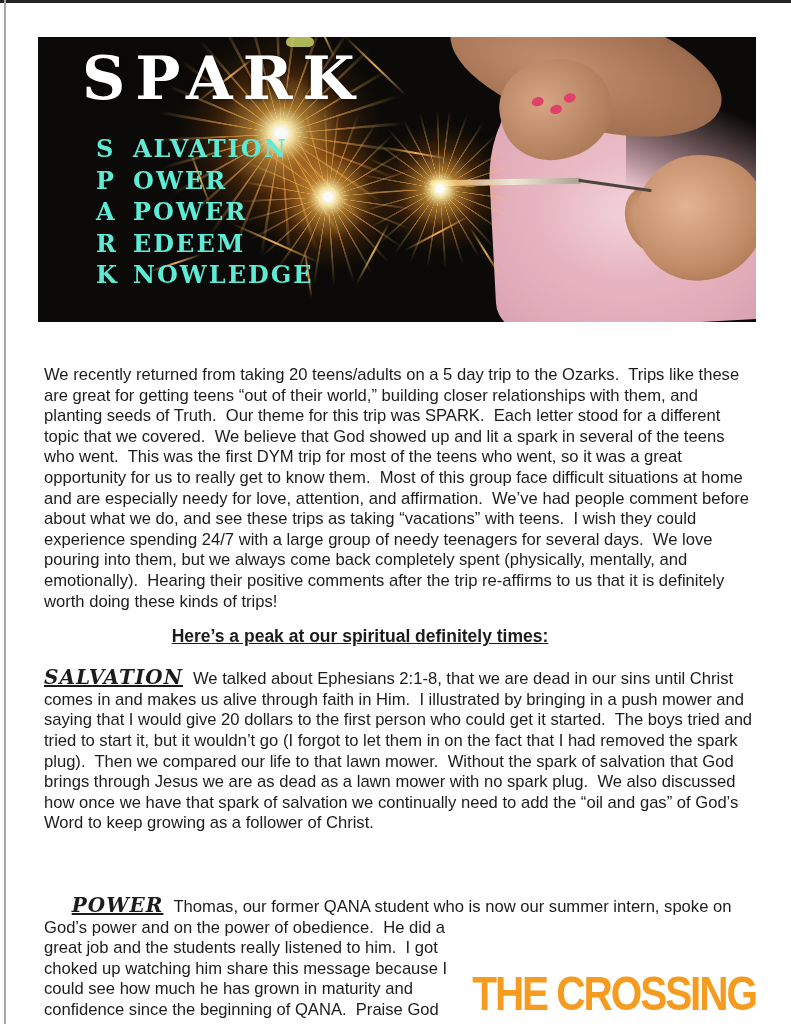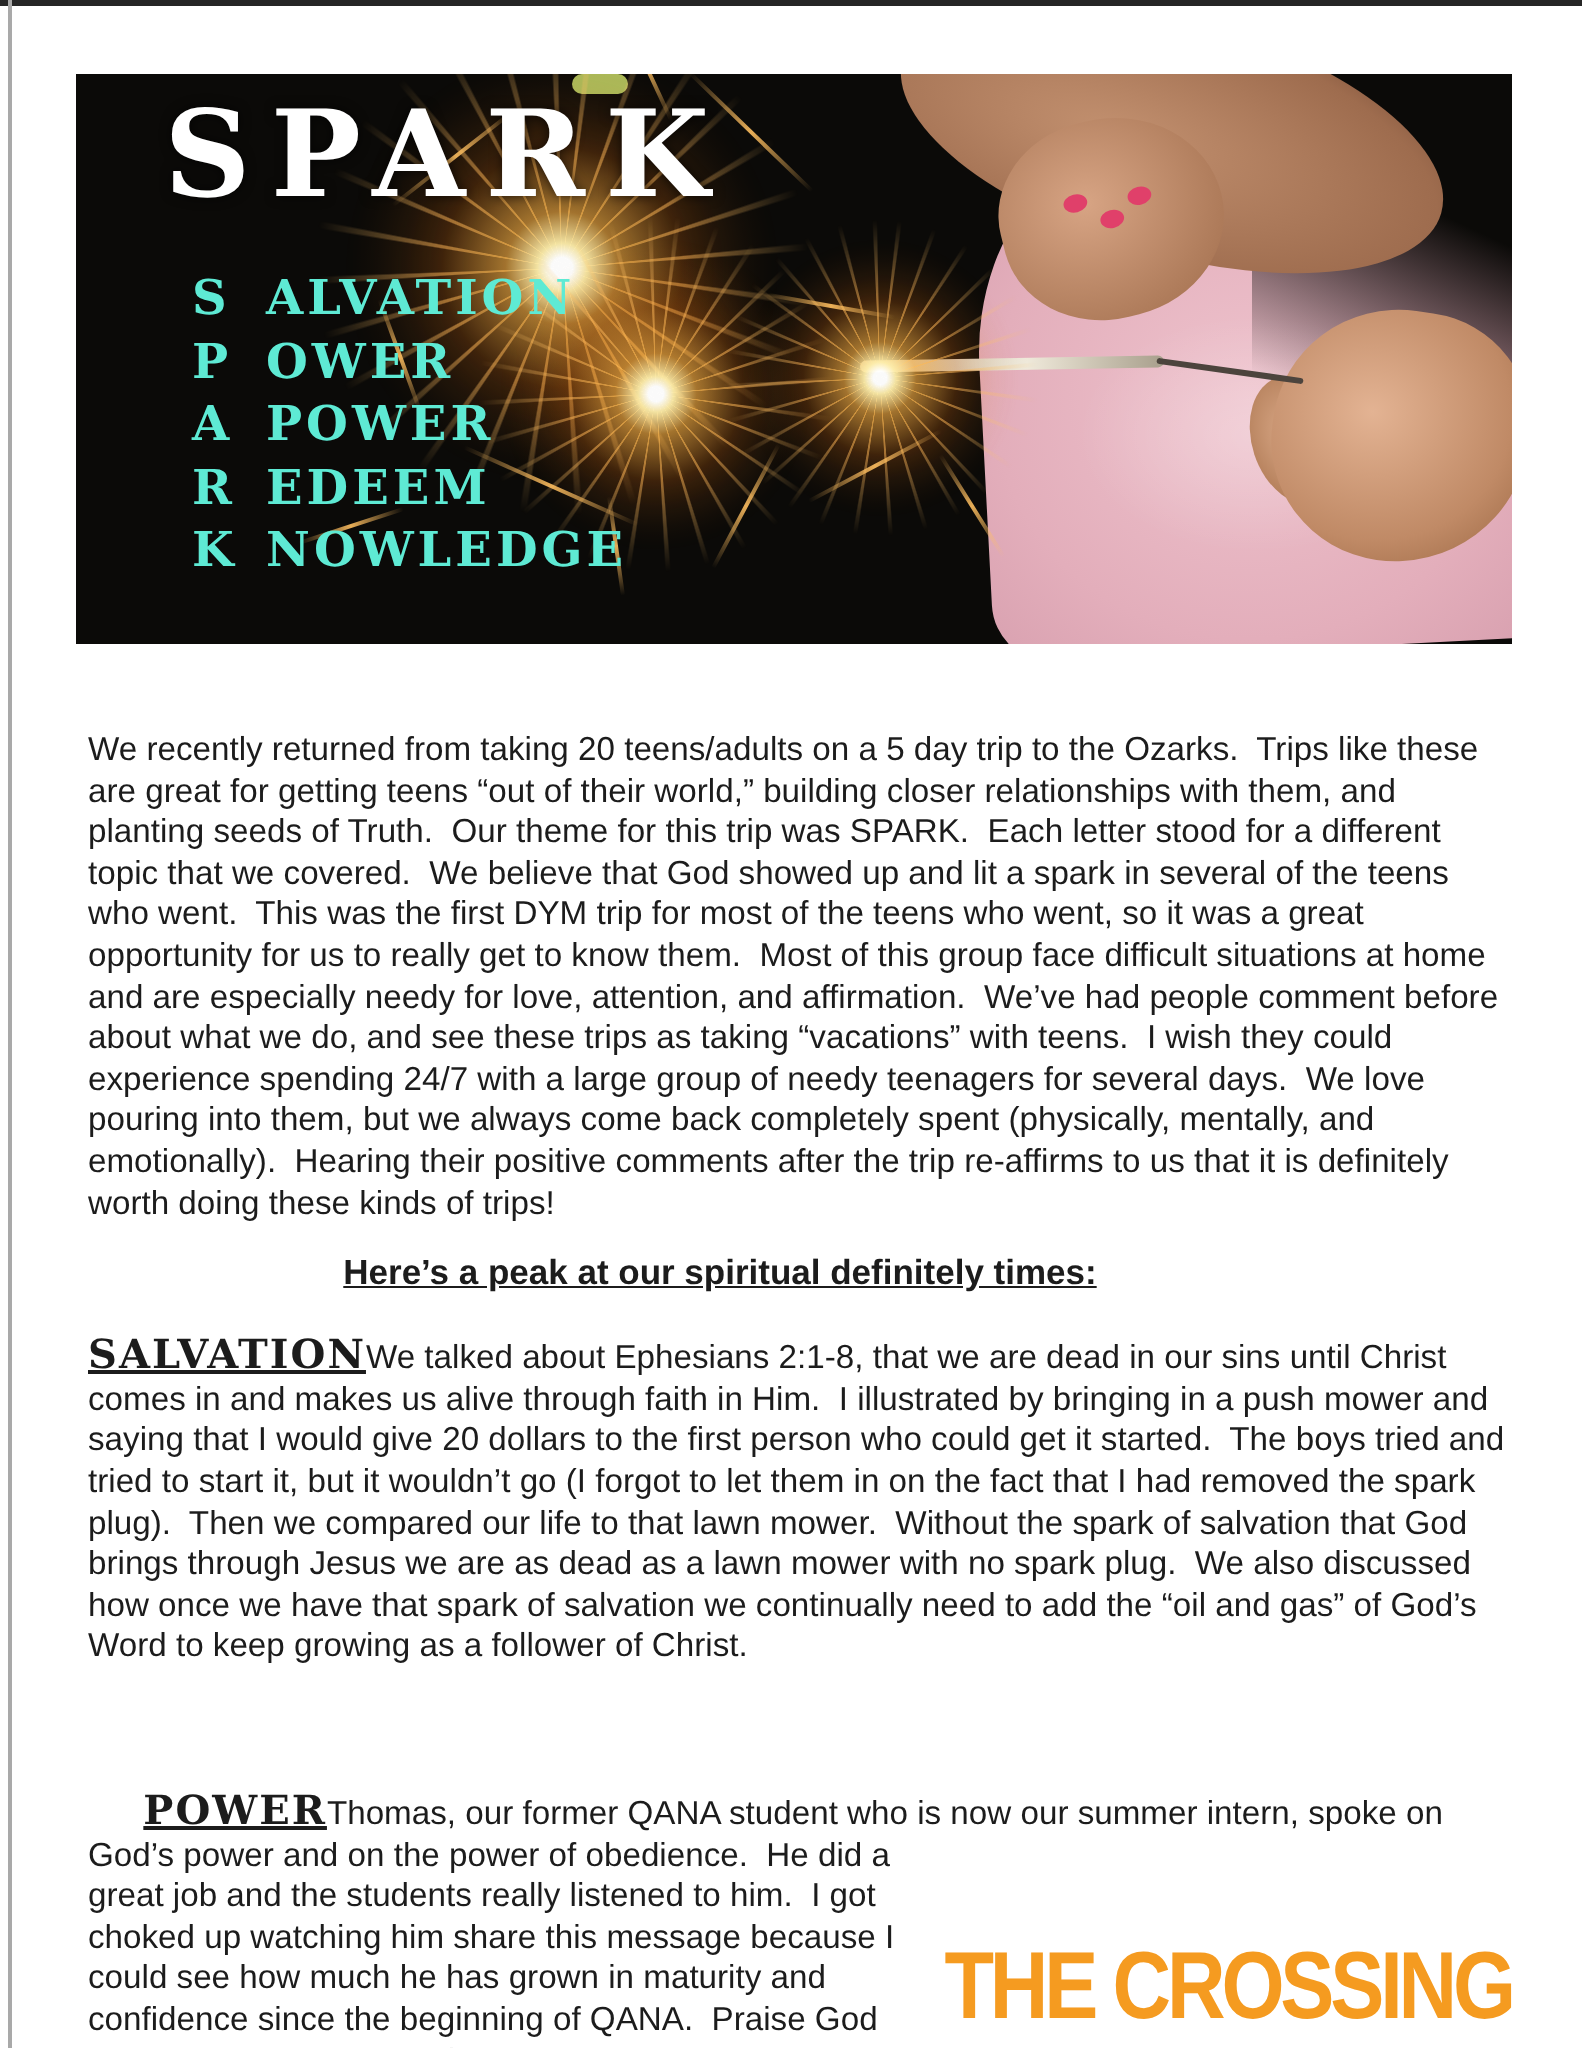--- a/index.html
+++ b/index.html
@@ -54,21 +54,21 @@
   .acrostic .row{height:31.5px;line-height:31.5px;white-space:nowrap;}
   .acrostic .ltr{display:inline-block;width:37px;}
 
   
   .content{position:absolute;left:44px;top:322px;width:712px;}
   .para{font-size:16.6px;line-height:20.6px;white-space:pre-wrap;color:#1c1c1c;margin-top:43px;}
   .sect-head{margin-top:14px;margin-bottom:20px;text-align:center;padding-right:80px;
      font-size:17.5px;font-weight:bold;}
   .sect-head span{text-decoration:underline;}
   .runin{font-family:"DejaVu Serif",serif;font-weight:bold;font-size:20px;letter-spacing:1px;
-     text-decoration:underline;}
+     text-decoration:underline;margin-right:10px;font-style:italic;}
   .block{margin-top:20px;}
   .logo-spacer{float:right;width:0;height:54px;}
   .logo{float:right;clear:right;width:284px;text-align:right;margin-left:10px;}
   .logo-line1{color:#f59b20;font-weight:bold;font-size:39px;line-height:40px;letter-spacing:-2px;
      transform:scale(1.04,1.22);transform-origin:right top;white-space:nowrap;}
   .logo-line2{color:#f59b20;font-weight:bold;font-size:29px;line-height:31px;letter-spacing:-1px;margin-top:7px;}
 </style>
 </head>
 <body>
 

